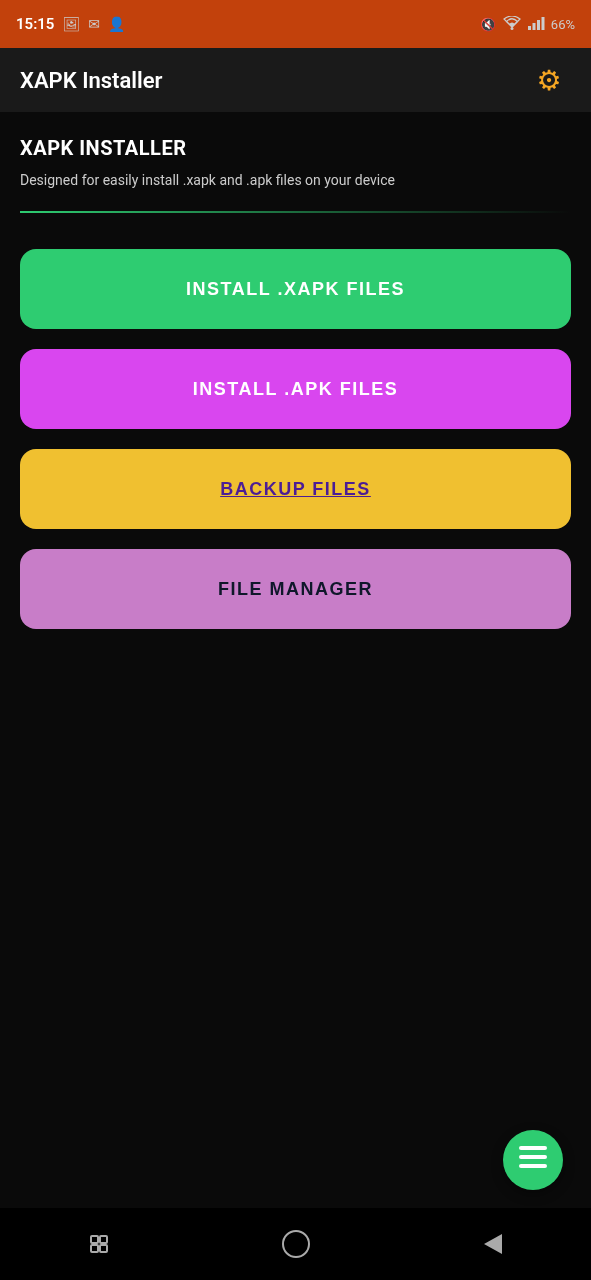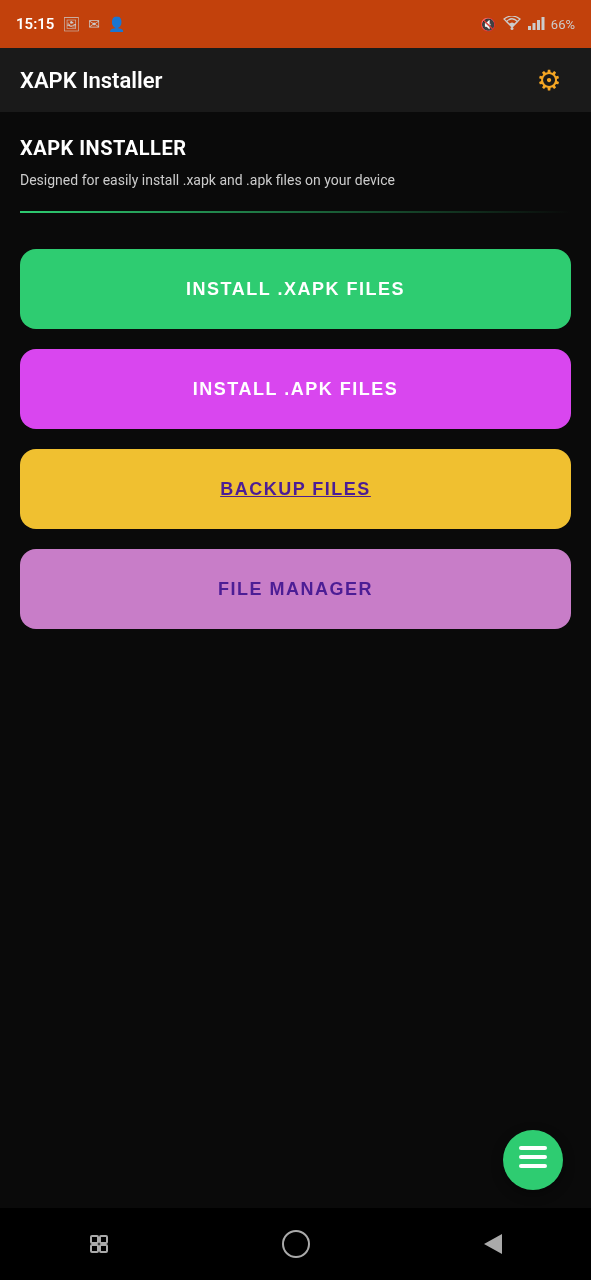--- a/index.html
+++ b/index.html
@@ -151,21 +151,21 @@
     }
 
     .btn-backup {
       background-color: #f0c030;
       color: #4c1d95;
       text-decoration: underline;
     }
 
     .btn-file-manager {
       background-color: #c87dc8;
-      color: #4c1d95;
+      color: #0f172a;
     }
 
     
     .fab {
       position: absolute;
       bottom: 90px;
       right: 28px;
       width: 60px;
       height: 60px;
       background-color: #2ecc71;

